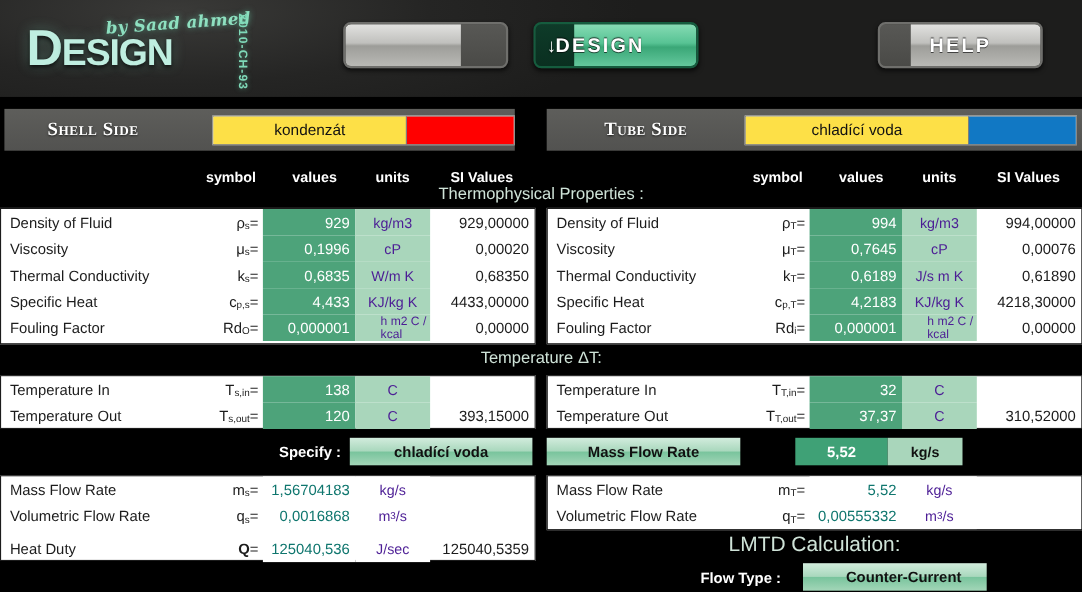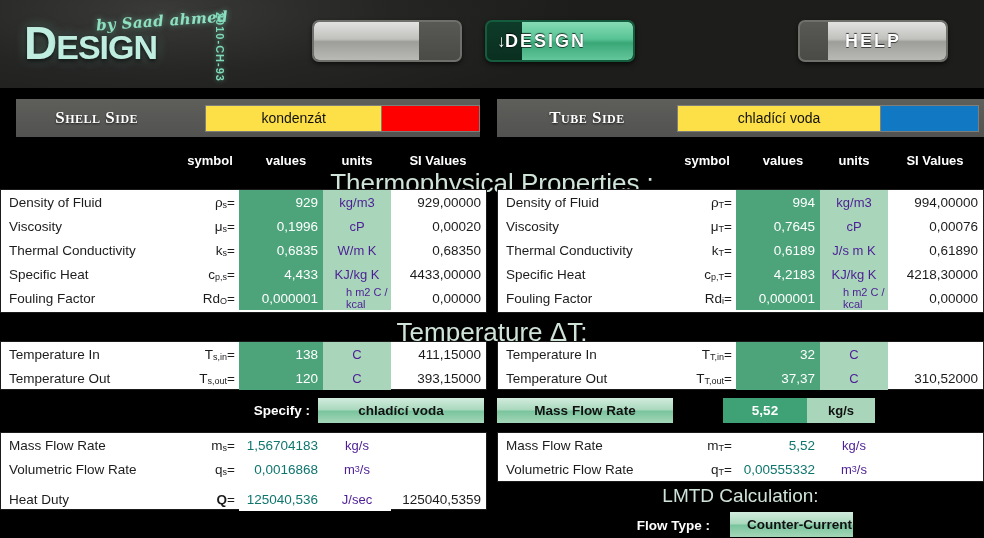--- a/index.html
+++ b/index.html
@@ -105,21 +105,21 @@
     border-radius: 0 5px 5px 0;
   }
   #btn-design .lbl { margin-left: 18px; width: auto; padding-right: 20px; }
 
   
   .side-head {
     position: absolute; height: 38px;
     background: linear-gradient(180deg, #5e5e5b 0%, #525250 100%);
     display: flex; align-items: center;
   }
-  #shell-head { left: 16px; top: 99px; width: 464px; gap: 28px; }
+  #shell-head { left: 4px; top: 99px; width: 464px; gap: 28px; }
   #tube-head  { left: 497px; top: 99px; width: 487px; }
   .side-title {
     width: 180px; text-align: center;
     font-family: "Liberation Serif", serif;
     font-variant: small-caps;
     font-weight: bold; font-size: 17px;
     color: #fff; letter-spacing: .5px;
     text-shadow: 0 1px 2px rgba(0,0,0,.7);
   }
   .fluid-box {
@@ -147,21 +147,21 @@
   }
   .ch-symbol { left: 170px; width: 80px; }
   .ch-values { left: 248px; width: 76px; }
   .ch-units  { left: 322px; width: 70px; }
   .ch-si     { left: 390px; width: 96px; }
 
   
   .sec-title {
     position: absolute; width: 984px; text-align: center;
     font-family: "Liberation Sans", sans-serif;
-    font-size: 26px; color: #cfe3d8;
+    font-size: 15px; color: #cfe3d8;
     text-shadow: 0 1px 3px rgba(0,0,0,.9);
   }
   #title-thermo { top: 168px; }
   #title-temp   { top: 317px; }
 
   
   .panel { position: absolute; background: #fff; border: 1px solid #1b1b1b; }
   #panel-shell-props { left: 0;   top: 189px; width: 487px; height: 124px; }
   #panel-tube-props  { left: 497px; top: 189px; width: 487px; height: 124px; }
   #panel-shell-temp  { left: 0;   top: 341px; width: 487px; height: 49px; }
@@ -239,21 +239,21 @@
     text-align: center; font-size: 19px; color: #cfe3d8;
     text-shadow: 0 1px 3px rgba(0,0,0,.9);
   }
   #flowtype-label {
     position: absolute; left: 540px; top: 514px; width: 170px; height: 22px;
     display: flex; align-items: center; justify-content: flex-end;
     font-size: 13.5px; font-weight: bold; color: #fff;
     text-shadow: 0 1px 1px rgba(0,0,0,.9);
   }
   #flowtype-btn {
-    position: absolute; left: 730px; top: 512px; width: 123px; height: 25px; padding-left: 16px;
+    position: absolute; left: 730px; top: 512px; width: 167px; height: 25px; padding-left: 16px;
   }
 </style>
 </head>
 <body>
 
 <div id="app">
 
   <div class="banner">
     <div class="logo-wrap">
       <div class="logo-script">by Saad ahmed</div>
@@ -426,21 +426,20 @@
   <div class="panel" id="panel-shell-temp">
       <div class="row">
         <div class="r-label">Temperature In</div>
         <div class="r-symbol">
           <i style="font-style:normal">T</i>
           <sub>s,in</sub>
           <span> =</span>
         </div>
         <div class="r-value">138</div>
         <div class="r-units">C</div>
-        <div class="r-si">411,15000</div>
       </div>
       <div class="row">
         <div class="r-label">Temperature Out</div>
         <div class="r-symbol">
           <i style="font-style:normal">T</i>
           <sub>s,out</sub>
           <span> =</span>
         </div>
         <div class="r-value">120</div>
         <div class="r-units">C</div>

